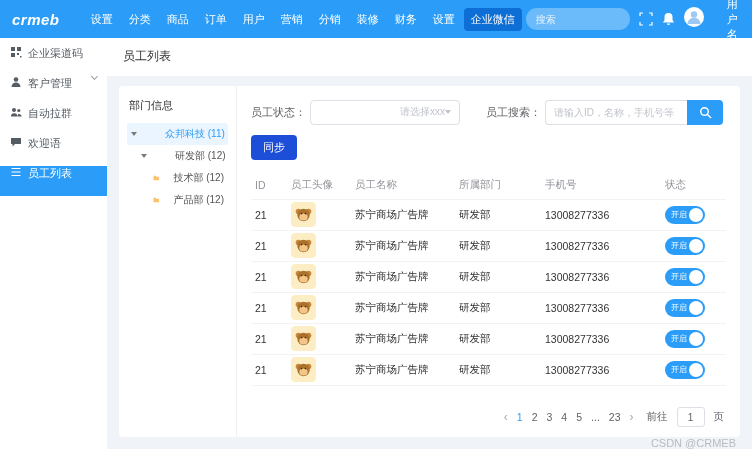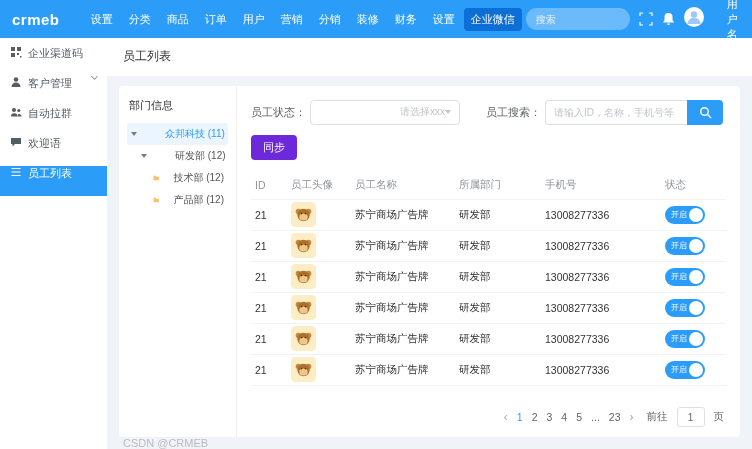--- a/index.html
+++ b/index.html
@@ -1,20 +1,20 @@
 <!DOCTYPE html>
 <html><head>
 <meta charset="utf-8">
 <style>
 *{box-sizing:border-box;margin:0;padding:0}
 html,body{width:752px;height:449px;overflow:hidden}
 body{font-family:"Liberation Sans","DejaVu Sans",sans-serif;background:#f0f3f7;color:#333}
 
 .topbar{height:38px;background:#2b9df8;display:flex;align-items:center;padding:0 12px;gap:4px}
-.logo{color:#fff;font-size:15px;font-weight:bold;width:74px;letter-spacing:.5px}
+.logo{color:#fff;font-size:15px;font-weight:bold;font-style:italic;width:74px;letter-spacing:.5px}
 .nav{display:flex;align-items:flex-end;gap:2px}
 .nav-item{color:#fff;font-size:11px;padding:4px 7px;border-radius:4px;cursor:pointer;white-space:nowrap}
 .nav-item.active{background:#0d6ed6}
 .top-right{margin-left:auto;display:flex;align-items:center;gap:9px}
 .top-search{width:104px;height:22px;border:none;border-radius:11px;background:rgba(255,255,255,.3);padding:0 10px;font-size:10px;color:#fff;outline:none}
 .top-search::placeholder{color:rgba(255,255,255,.85)}
 .top-ic{display:flex;align-items:center;cursor:pointer}
 .userbox{display:flex;align-items:center;gap:23px;cursor:pointer}
 .username{color:#fff;font-size:11px}
 
@@ -38,39 +38,39 @@
 .work{flex:1;display:flex;flex-direction:column;padding:14px 14px 6px;overflow:hidden}
 .filters{display:flex;align-items:center;font-size:11px;color:#606266}
 .f-label{white-space:nowrap}
 .select{width:150px;height:25px;border:1px solid #dcdfe6;border-radius:4px;display:flex;align-items:center;justify-content:flex-end;padding:0 8px;margin-left:4px;cursor:pointer}
 .select-ph{font-size:10px;color:#c0c4cc}
 .sel-tri{border-top-color:#c0c4cc}
 .search-label{margin-left:26px}
 .f-input{width:142px;height:25px;border:1px solid #dcdfe6;border-right:none;border-radius:4px 0 0 4px;padding:0 8px;font-size:10px;color:#606266;outline:none;margin-left:4px}
 .f-input::placeholder{color:#c0c4cc}
 .search-btn{width:36px;height:25px;background:#2b9df8;border:none;border-radius:0 4px 4px 0;display:flex;align-items:center;justify-content:center;cursor:pointer}
-.sync-btn{margin-top:10px;width:46px;height:25px;background:#6d28d9;color:#fff;font-size:11px;border:none;border-radius:4px;cursor:pointer}
+.sync-btn{margin-top:10px;width:46px;height:25px;background:#1d4ed8;color:#fff;font-size:11px;border:none;border-radius:4px;cursor:pointer}
 
 .table{margin-top:12px;font-size:10.5px}
 .trow{display:grid;grid-template-columns:36px 64px 104px 86px 120px 65px;align-items:center;height:31px;border-bottom:1px solid #f2f3f5;padding-left:4px}
 .thead{color:#909399;height:28px}
 .tcell{white-space:nowrap;overflow:hidden}
 .avatar{width:25px;height:25px;border-radius:4px;overflow:hidden;display:block}
 .toggle{width:40px;height:18px;border-radius:9px;background:#2b9df8;position:relative;display:flex;align-items:center;cursor:pointer}
 .toggle-label{color:#fff;font-size:8px;padding-left:6px}
 .knob{position:absolute;right:2px;top:2px;width:14px;height:14px;border-radius:50%;background:#fff}
 
 .pager{margin-top:auto;display:flex;align-items:center;justify-content:flex-end;gap:9px;font-size:10.5px;color:#606266;padding:8px 2px 4px}
 .pg{cursor:pointer}
 .pg.active{color:#2b9df8}
 .pg-arrow{color:#a8abb2;cursor:pointer;font-size:12px;line-height:1}
 .goto-label{margin-left:4px}
 .goto-input{width:28px;height:20px;border:1px solid #dcdfe6;border-radius:3px;text-align:center;font-size:10px;color:#606266;outline:none}
 
-.footer{flex:1;display:flex;align-items:center;padding:0 16px}
+.footer{flex:1;display:flex;align-items:center;justify-content:flex-end;padding:0 16px}
 .watermark{font-size:11px;color:#b9bcc2}
 </style>
 </head>
 <body>
 
 <div class="topbar">
   <div class="logo">crmeb</div>
   <div class="nav">
     <span class="nav-item">设置</span>
     <span class="nav-item">分类</span>

